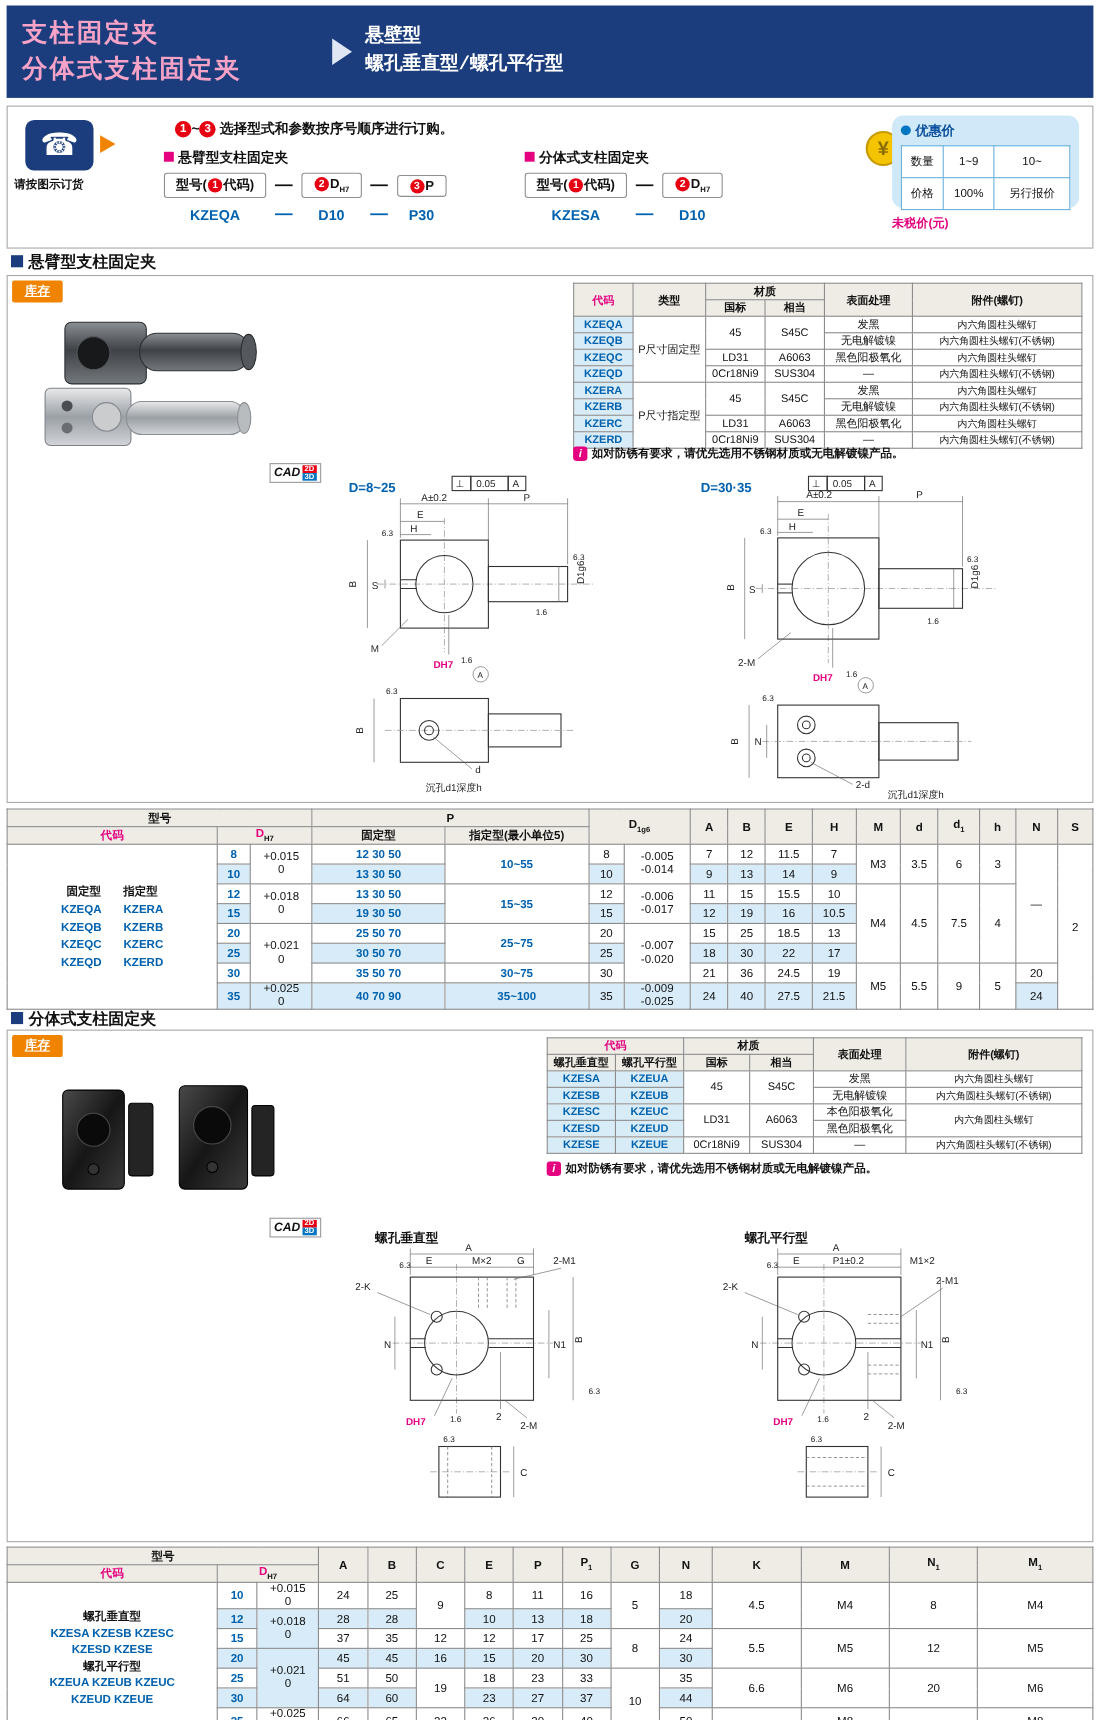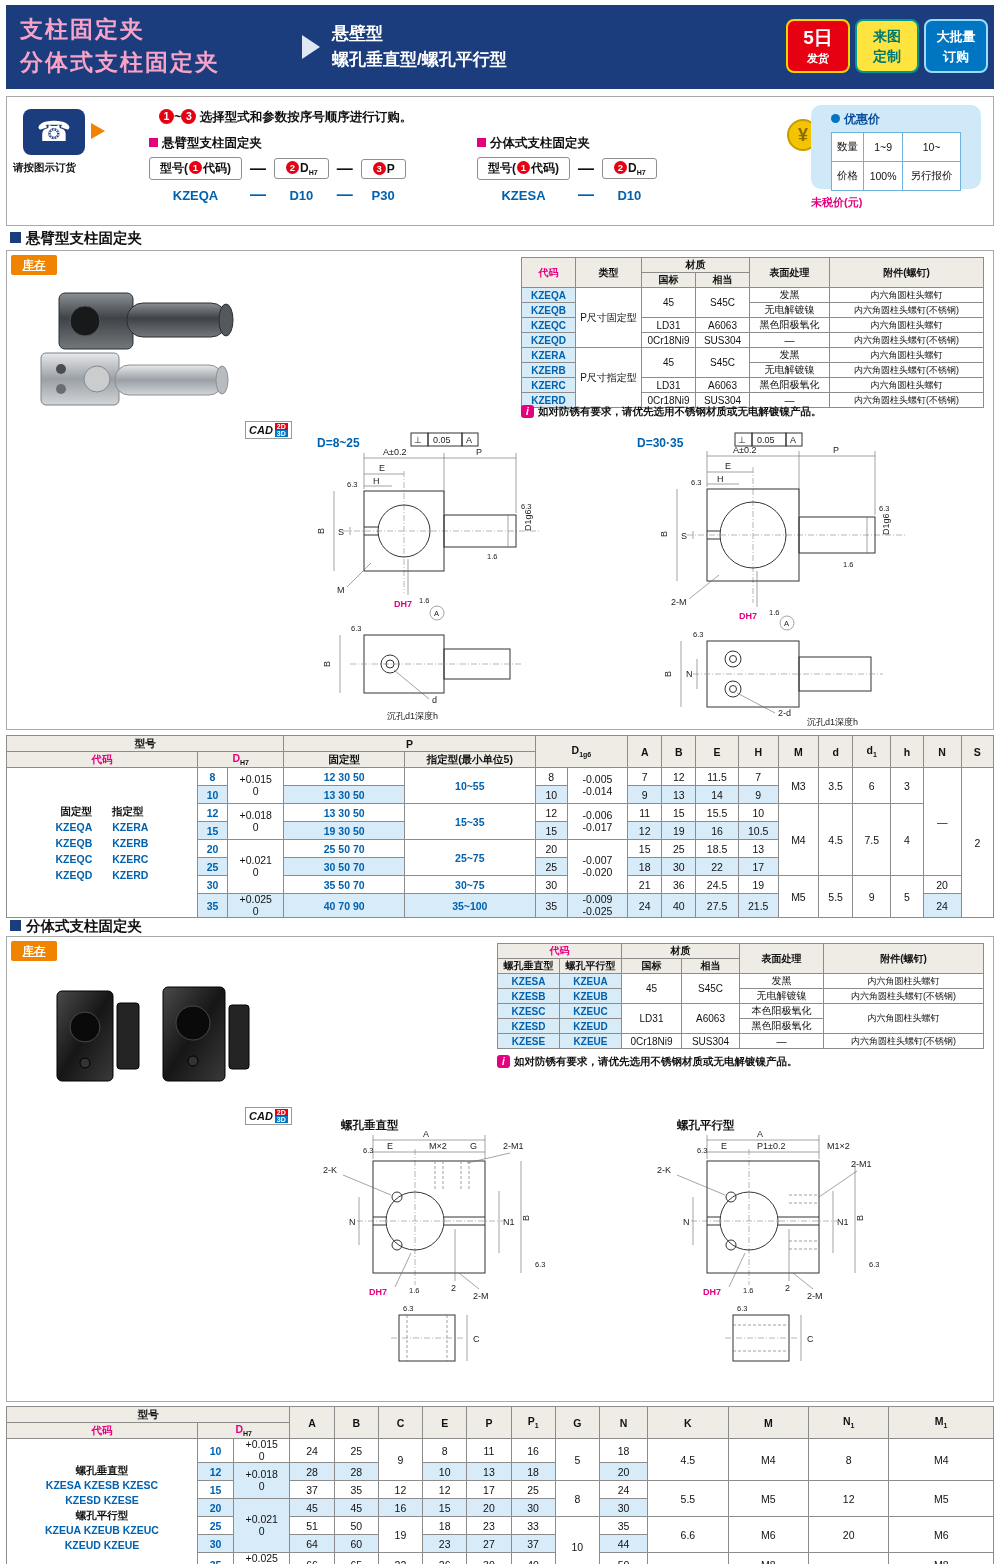--- a/index.html
+++ b/index.html
@@ -11,21 +11,21 @@
   .blue { color:#0061ae; }
   sub { font-size:7px; }
 
   
   .hdr { position:absolute; top:5px; left:6px; width:988px; height:84px; background:#1b3c7d; }
   .hdr-title { position:absolute; left:14px; top:8px; color:#f7a3c8; font-size:23px; font-weight:bold;
                line-height:1.45; letter-spacing:2px; }
   .hdr-arrow { position:absolute; left:296px; top:30px; width:0; height:0;
                border-top:12px solid transparent; border-bottom:12px solid transparent;
                border-left:18px solid #dfe7f5; }
-  .hdr-sub { position:absolute; left:326px; top:16px; color:#fff; font-size:17px; font-weight:bold; line-height:1.55; }
+  .hdr-sub { position:absolute; left:326px; top:16px; color:#fff; font-size:17px; font-weight:bold; line-height:1.55;font-family:Liberation Mono, monospace; }
   .badges { position:absolute; right:6px; top:14px; display:flex; gap:5px; }
   .badge { width:64px; height:54px; border-radius:8px; text-align:center; font-weight:bold; }
   .badge-ship { background:#e60012; border:2px solid #f8d500; color:#fff; }
   .badge-ship .big { display:block; font-size:19px; margin-top:4px; }
   .badge-ship .small { display:block; font-size:11px; }
   .badge-custom { background:#ffe33f; border:2px solid #009b8e; color:#00786e; font-size:14px; padding-top:6px; line-height:1.4; }
   .badge-bulk { background:#0075c2; border:2px solid #9adcf9; color:#fff; font-size:13px; padding-top:6px; line-height:1.5; }
 
   
   .order-box { position:absolute; top:96px; left:6px; width:988px; height:130px; border:1px solid #a9a9a9; background:#fff; }
@@ -45,21 +45,21 @@
   .ogrid { display:grid; grid-auto-rows:auto; justify-items:center; align-items:center; column-gap:8px; row-gap:6px; width:max-content; }
   .g1g { grid-template-columns:auto auto auto auto auto; }
   .g2g { grid-template-columns:auto auto auto; }
   .fbox { border:1.5px solid #8f8f8f; border-radius:3px; background:#fff; padding:2px 10px; font-size:12px; font-weight:bold; }
   .dash { font-weight:bold; }
   .ex { color:#0061ae; font-weight:bold; font-size:13px; }
   .price { position:absolute; right:10px; top:8px; width:196px; height:112px; }
   .coin { position:absolute; left:0; top:14px; width:32px; height:32px; border-radius:50%;
           background:#f5c400; border:2px solid #c79a00; color:#8a6d00; font-size:18px; font-weight:bold;
           text-align:center; line-height:28px; }
-  .pbox { position:absolute; left:24px; top:0; width:170px; height:84px; background:#cfe9f8; border-radius:10px; padding:6px 20px; }
+  .pbox { position:absolute; left:24px; top:0; width:170px; height:84px; background:#cfe9f8; border-radius:10px; padding:6px 8px; }
   .ptitle { font-size:12px; font-weight:bold; color:#0b4f9e; margin-bottom:4px; }
   .pdot { display:inline-block; width:9px; height:9px; background:#0075c2; border-radius:50%; margin-right:4px; }
   .ptab { border-collapse:collapse; width:100%; }
   .ptab td { border:1px solid #6fb3dc; background:#fff; font-size:10.5px; text-align:center; height:29px; padding:0 2px; }
   .taxnote { position:absolute; left:24px; top:90px; font-size:11px; font-weight:bold; color:#e4007f; }
 
   
   .sec-head { position:absolute; left:10px; font-size:14.5px; font-weight:bold; }
   .nsq { display:inline-block; width:11px; height:11px; background:#1b3c7d; margin-right:5px; }
   .sec-box { position:absolute; left:6px; width:988px; border:1px solid #a9a9a9; background:#fff; }
@@ -117,34 +117,20 @@
 
   <div class="hdr">
     <div class="hdr-title">
       <div>支柱固定夹</div>
       <div>分体式支柱固定夹</div>
     </div>
     <div class="hdr-arrow"></div>
     <div class="hdr-sub">
       <div>悬壁型</div>
       <div>螺孔垂直型/螺孔平行型</div>
-    </div>
-    <div class="badges">
-      <div class="badge badge-ship">
-        <span class="big">5日</span>
-        <span class="small">发货</span>
-      </div>
-      <div class="badge badge-custom">
-        <div>来图</div>
-        <div>定制</div>
-      </div>
-      <div class="badge badge-bulk">
-        <div>大批量</div>
-        <div>订购</div>
-      </div>
     </div>
   </div>
 
   <div class="order-box">
     <div class="phone"><span>☎</span></div>
     <div class="hand"></div>
     <div class="phone-cap">请按图示订货</div>
 
     <div class="inst">
       <span class="cnum">1</span><span class="b">~</span><span class="cnum">3</span>

